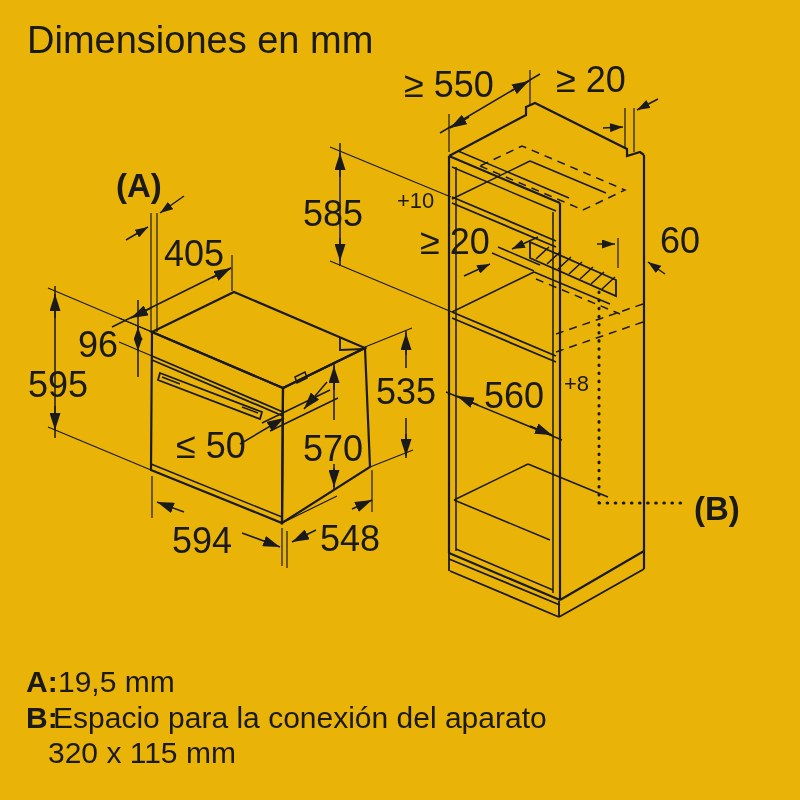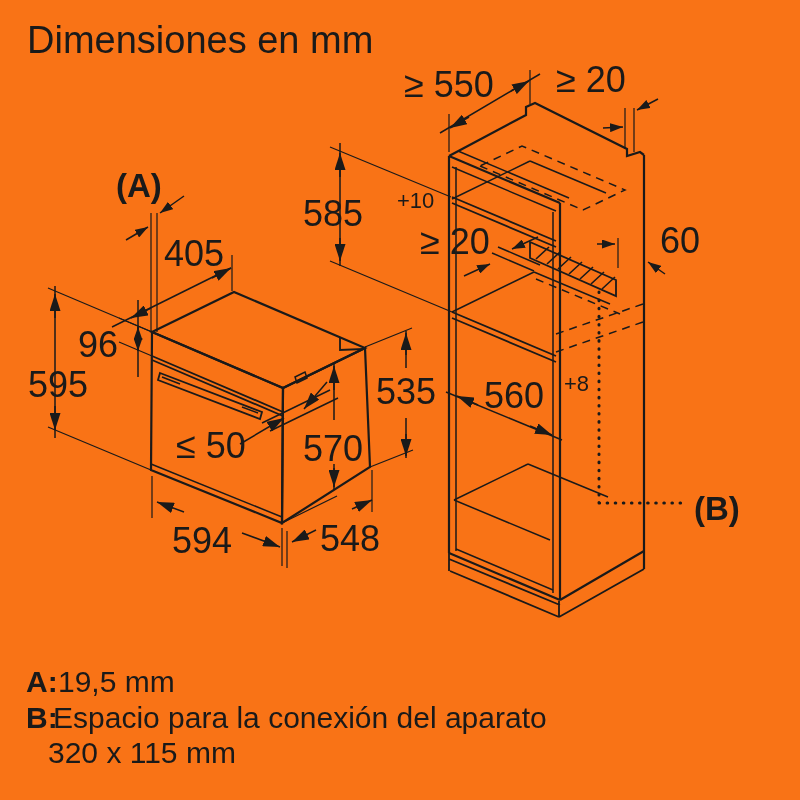--- a/index.html
+++ b/index.html
@@ -1,16 +1,16 @@
 <!DOCTYPE html>
 <html><head>
 <meta charset="utf-8">
 <style>
   html,body{margin:0;padding:0;background:#ffffff;}
-  .page{position:relative;width:800px;height:800px;background:#f97316;overflow:hidden;}
+  .page{position:relative;width:800px;height:800px;background:#eab308;overflow:hidden;}
   svg{display:block;}
   path,line{stroke:#1a1a1a;fill:none;stroke-linejoin:miter;stroke-linecap:butt;}
   .o22{stroke-width:2.2;}
   .o18{stroke-width:1.8;}
   .o15{stroke-width:1.5;}
   .dim{stroke-width:1.5;}
   .ext{stroke-width:1.2;}
   .dash{stroke-width:1.5;stroke-dasharray:8,6;}
   .dot{stroke-width:3;stroke-dasharray:0.6,7.5;stroke-linecap:round;}
   .hatch{stroke-width:1.6;}

